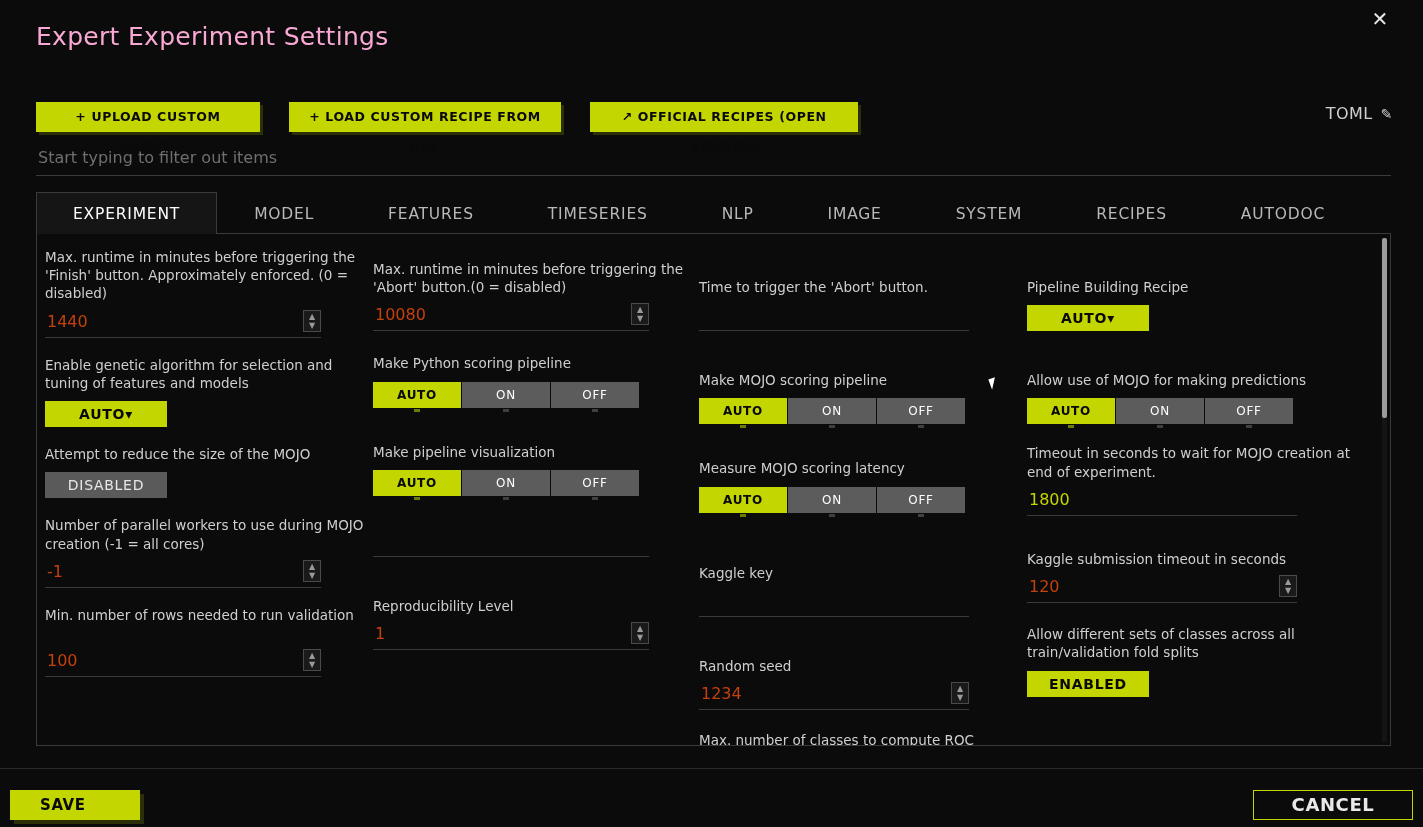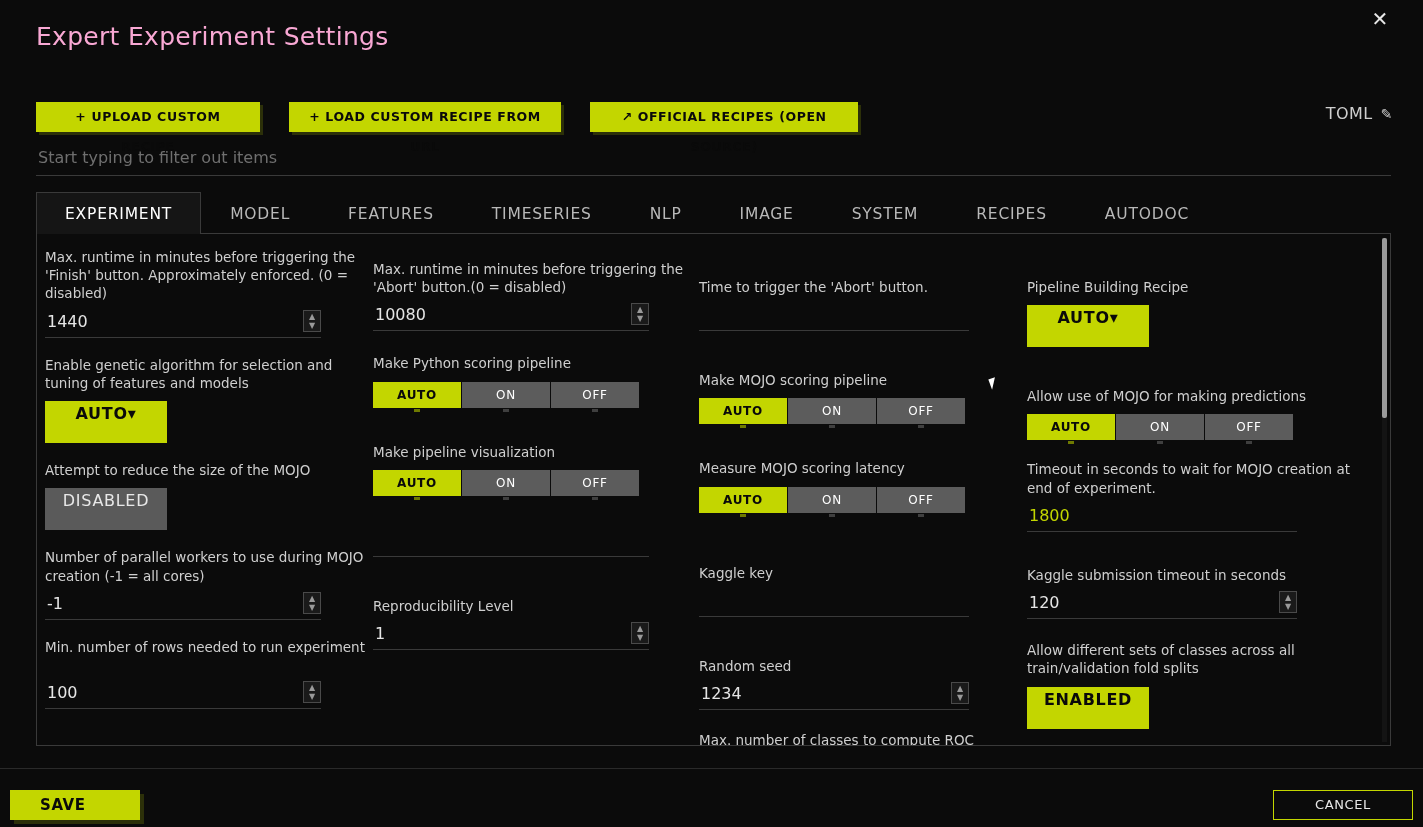--- a/index.html
+++ b/index.html
@@ -91,21 +91,21 @@
   .tabs {
     position: absolute;
     left: 36px; top: 192px;
     width: 1355px;
     height: 42px;
     border-bottom: 1px solid #3a3a3a;
     display: flex;
     align-items: stretch;
   }
   .tab {
-    padding: 0 28px;
+    padding: 0 36px;
     font-size: 15.5px;
     letter-spacing: .8px;
     color: #b9b9b9;
     display: flex;
     align-items: center;
     cursor: pointer;
     border: 1px solid transparent;
     border-bottom: none;
     height: 43px;
   }
@@ -149,21 +149,21 @@
   .txt {
     position: relative;
     width: 276px;
     border-bottom: 1px solid #3a3a3a;
     height: 26px;
   }
   .txt input {
     width: 100%;
     background: transparent;
     border: 0; outline: none;
-    color: #e5e5e5;
+    color: #c2410c;
     font-size: 16px;
     font-family: inherit;
     padding: 0 2px 2px 2px;
   }
   .txt.val-active input { color: #c3d600; }
   .stepper {
     position: absolute;
     right: 0; top: -2px;
     width: 18px; height: 22px;
     border: 1px solid #4a4a4a;
@@ -208,24 +208,24 @@
     width: 6px; height: 3px;
     margin-left: -3px;
     background: #3f3f3f;
   }
   .toggle .seg.on::after { background: #6e7a00; }
 
   
   .chip {
     display: inline-block;
     min-width: 122px;
-    height: 42px;
+    height: 26px;
     line-height: 26px;
     text-align: center;
-    font-size: 16px;
+    font-size: 14px;
     letter-spacing: .7px;
     font-weight: bold;
     cursor: pointer;
   }
   .chip.accent { background: #c3d600; color: #0a0a0a; }
   .chip.grey   { background: #5a5a5a; color: #e8e8e8; font-weight: normal; }
 
   
   .scrollbar {
     position: absolute;
@@ -267,25 +267,25 @@
     font-weight: bold;
     letter-spacing: .6px;
     line-height: 30px;
     padding-left: 30px;
     cursor: pointer;
     box-shadow: 4px 4px 0 0 rgba(195,214,0,0.18);
   }
   .cancel-btn {
     position: absolute;
     right: 10px; top: 790px;
-    width: 140px; height: 30px;
+    width: 160px; height: 30px;
     border: 1px solid #c3d600;
     color: #e9e9e9;
-    font-size: 13px;
-    font-weight: normal;
+    font-size: 18px;
+    font-weight: bold;
     letter-spacing: .6px;
     line-height: 28px;
     text-align: center;
     cursor: pointer;
     background: #0b0b0b;
   }
   .partial-label {
     font-size: 13.5px;
     color: #cfcfcf;
   }
@@ -353,21 +353,21 @@
         <div class="txt">
           <input value="-1" style="">
           <div class="stepper">
               <div>▲</div>
               <div>▼</div>
             </div>
         </div>
       </div>
 
       <div class="field">
-        <div class="label two">Min. number of rows needed to run experiment</div>
+        <div class="label two">Min. number of rows needed to run validation</div>
         <div class="txt">
           <input value="100" style="">
           <div class="stepper">
               <div>▲</div>
               <div>▼</div>
             </div>
         </div>
       </div>
     </div>
 

